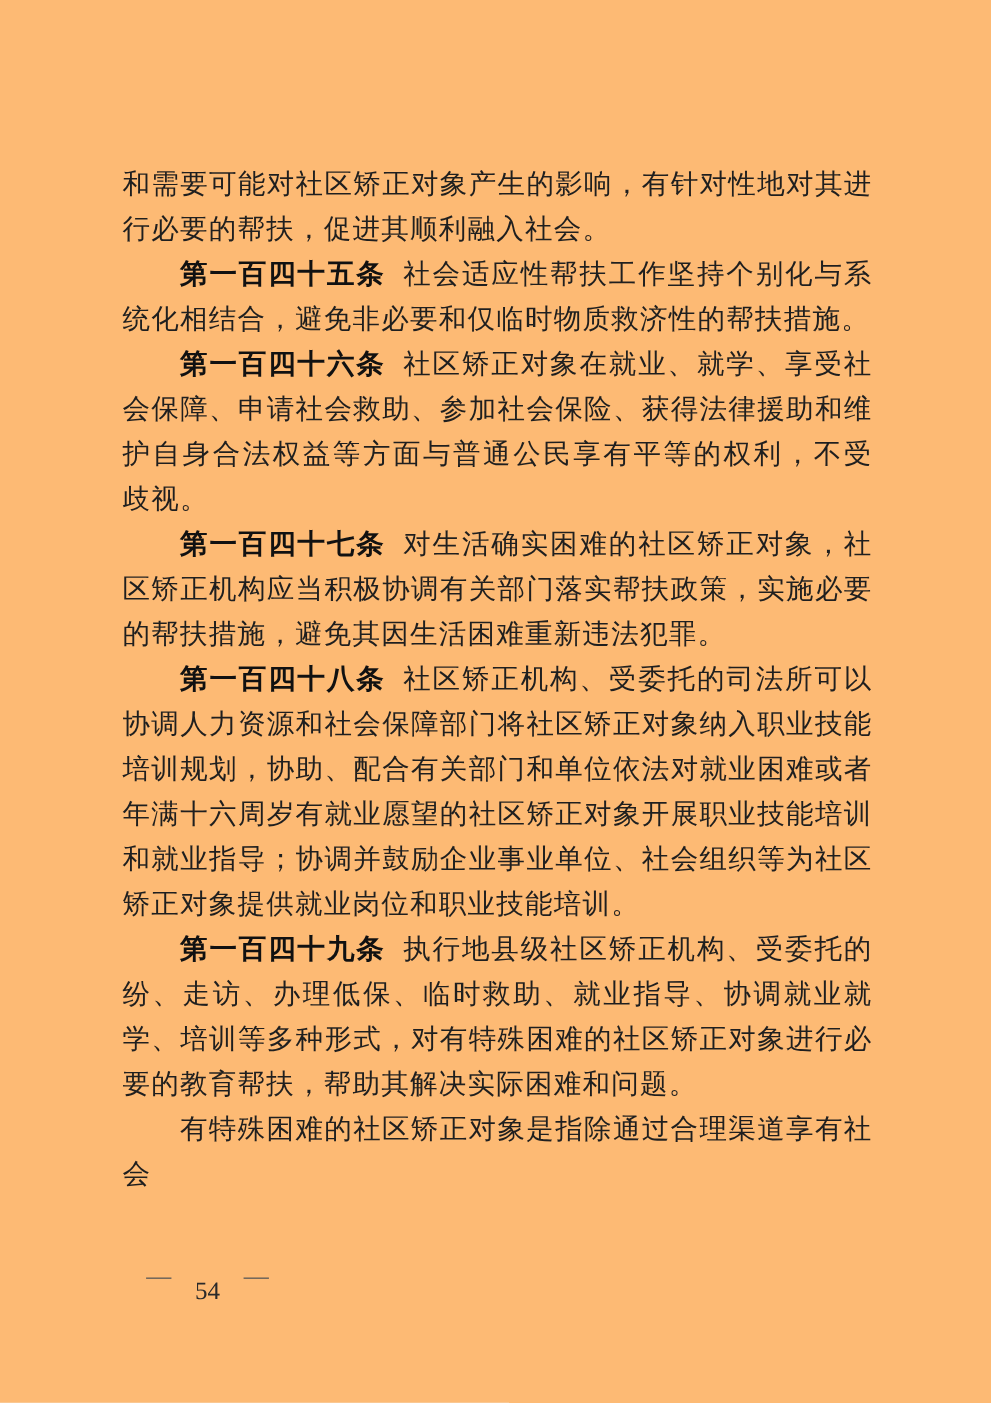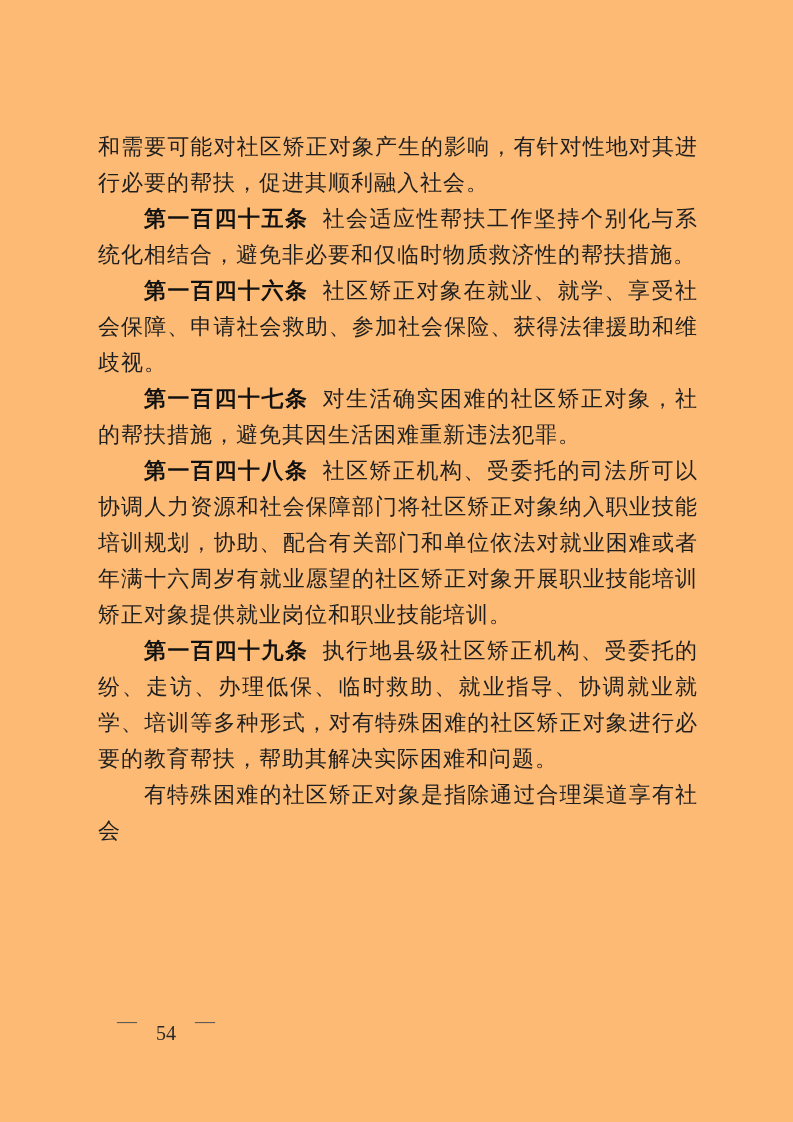--- a/index.html
+++ b/index.html
@@ -57,27 +57,30 @@
 <body>
 
 <div class="sheet">
   <main class="body-text" id="doc-body">
       <div class="line fill">和需要可能对社区矫正对象产生的影响，有针对性地对其进</div>
       <div class="line">行必要的帮扶，促进其顺利融入社会。</div>
       <div class="line fill indent"><span class="art-no">第一百四十五条</span><span>社会适应性帮扶工作坚持个别化与系</span></div>
       <div class="line">统化相结合，避免非必要和仅临时物质救济性的帮扶措施。</div>
       <div class="line fill indent"><span class="art-no">第一百四十六条</span><span>社区矫正对象在就业、就学、享受社</span></div>
       <div class="line fill">会保障、申请社会救助、参加社会保险、获得法律援助和维</div>
+      <div class="line fill">护自身合法权益等方面与普通公民享有平等的权利，不受</div>
       <div class="line">歧视。</div>
       <div class="line fill indent"><span class="art-no">第一百四十七条</span><span>对生活确实困难的社区矫正对象，社</span></div>
+      <div class="line fill">区矫正机构应当积极协调有关部门落实帮扶政策，实施必要</div>
       <div class="line">的帮扶措施，避免其因生活困难重新违法犯罪。</div>
       <div class="line fill indent"><span class="art-no">第一百四十八条</span><span>社区矫正机构、受委托的司法所可以</span></div>
       <div class="line fill">协调人力资源和社会保障部门将社区矫正对象纳入职业技能</div>
       <div class="line fill">培训规划，协助、配合有关部门和单位依法对就业困难或者</div>
       <div class="line fill">年满十六周岁有就业愿望的社区矫正对象开展职业技能培训</div>
+      <div class="line fill">和就业指导；协调并鼓励企业事业单位、社会组织等为社区</div>
       <div class="line">矫正对象提供就业岗位和职业技能培训。</div>
       <div class="line fill indent"><span class="art-no">第一百四十九条</span><span>执行地县级社区矫正机构、受委托的</span></div>
       <div class="line fill">纷、走访、办理低保、临时救助、就业指导、协调就业就</div>
       <div class="line fill">学、培训等多种形式，对有特殊困难的社区矫正对象进行必</div>
       <div class="line">要的教育帮扶，帮助其解决实际困难和问题。</div>
       <div class="line fill indent">有特殊困难的社区矫正对象是指除通过合理渠道享有社会</div>
     </main>
 
   <div class="footer">
     <span class="dash">—</span>

